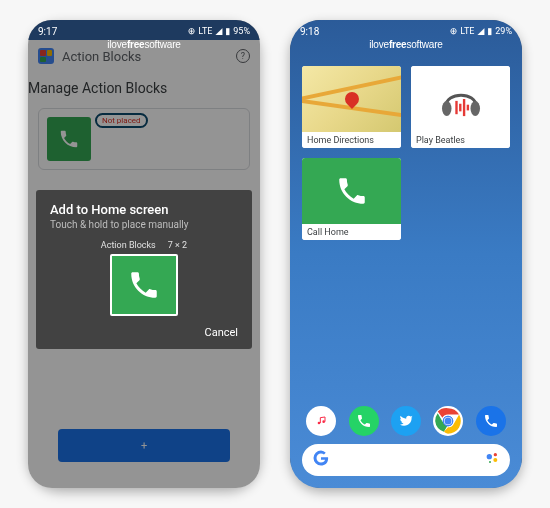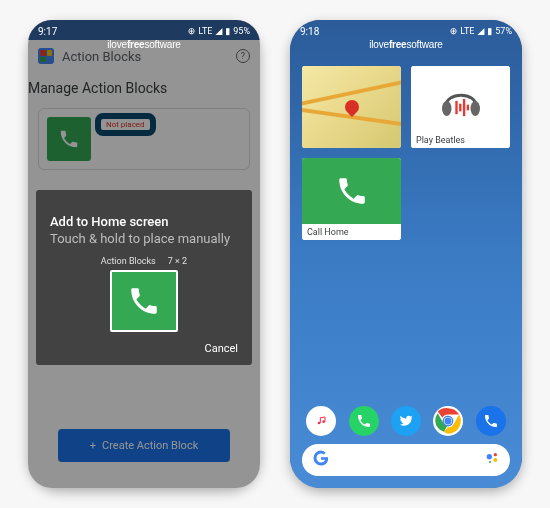--- a/index.html
+++ b/index.html
@@ -68,42 +68,42 @@
 
   .block-preview {
     margin: 0 10px; border: 1px solid #dadce0; border-radius: 6px;
     padding: 8px; display: flex; align-items: flex-start; gap: 8px; position: relative;
   }
   .tile-call {
     width: 44px; height: 44px; background: #34a853; border-radius: 3px;
     display: flex; align-items: center; justify-content: center;
   }
   .not-placed {
-    font-size: 8px; color: #d93025; border: 6px solid #0c4a6e; border-radius: 8px;
+    font-size: 8px; color: #d93025; border: 2px solid #0c4a6e; border-radius: 8px;
     padding: 1px 5px; position: absolute; top: 4px; left: 56px; background: #fff;
   }
 
   .bottom-btn {
     position: absolute; bottom: 26px; left: 30px; right: 30px;
     background: #1a73e8; color: #fff; text-align: center;
     padding: 10px; border-radius: 4px; font-size: 11px;
     display: flex; align-items: center; justify-content: center; gap: 6px;
   }
 
   
   .dim { position: absolute; inset: 0; background: rgba(0,0,0,.42); z-index: 5; }
 
   
   .dialog {
     position: absolute; left: 8px; right: 8px; top: 170px;
     background: #424242; border-radius: 3px; z-index: 8;
     padding: 12px 14px 10px; color: #fff;
   }
-  .dlg-title { font-size: 13px; font-weight: 500; margin-top: 12px; }
-  .dlg-sub { font-size: 13px; color: #bdbdbd; margin-top: 2px; }
+  .dlg-title { font-size: 13px; font-weight: 500; }
+  .dlg-sub { font-size: 10px; color: #bdbdbd; margin-top: 2px; }
   .dlg-body { display: flex; flex-direction: column; align-items: center; margin: 10px 0; }
   .dlg-hdr { font-size: 9px; color: #e0e0e0; display: flex; gap: 12px; margin-bottom: 4px; }
   .dlg-tile-wrap { width: 68px; background: #fff; padding: 2px; border-radius: 2px; }
   .dlg-tile { width: 64px; height: 58px; background: #34a853; display: flex; align-items: center; justify-content: center; }
   .dlg-actions { display: flex; justify-content: flex-end; gap: 18px; font-size: 11px; margin-top: 4px; }
 
   
   .widget-grid {
     display: grid; grid-template-columns: 1fr 1fr; gap: 10px;
     padding: 12px 12px 0;
@@ -205,50 +205,50 @@
           </div>
         </div>
       </div>
       <div class="dlg-actions">
         <span>Cancel</span>
       </div>
     </div>
 
     <div class="bottom-btn">
       <span>+</span>
-      <span>Create Action Block</span>
     </div>
 
   </div>
 </div>
 
 <div class="phone">
   <div class="speaker"></div>
   <div class="screen screen-right">
 
     <div class="status-bar">
       <span>9:18</span>
       <span class="sb-right">
         <span>⊕</span>
         <span>LTE</span>
         <span>◢</span>
         <span>▮</span>
-        <span>57%</span>
+        <span>29%</span>
       </span>
     </div>
 
     <div class="watermark">
       <span>ilove</span><span class="bold">free</span><span>software</span>
     </div>
 
     <div class="widget-grid" style="margin-top:14px">
       <div class="widget">
         <div class="widget-img map-bg">
           <div class="map-pin"></div>
         </div>
+        <div class="widget-label">Home Directions</div>
       </div>
       <div class="widget">
         <div class="widget-img headphones-bg">
           <svg width="46" height="38" viewBox="0 0 48 40">
             <path d="M8 28 C8 12, 40 12, 40 28" stroke="#555" stroke-width="3" fill="none"></path>
             <ellipse cx="9" cy="30" rx="5" ry="8" fill="#666"></ellipse>
             <ellipse cx="39" cy="30" rx="5" ry="8" fill="#666"></ellipse>
             <rect x="18" y="22" width="2.5" height="14" fill="#e53935"></rect>
             <rect x="22" y="25" width="2.5" height="8" fill="#e53935"></rect>
             <rect x="26" y="20" width="2.5" height="18" fill="#e53935"></rect>

